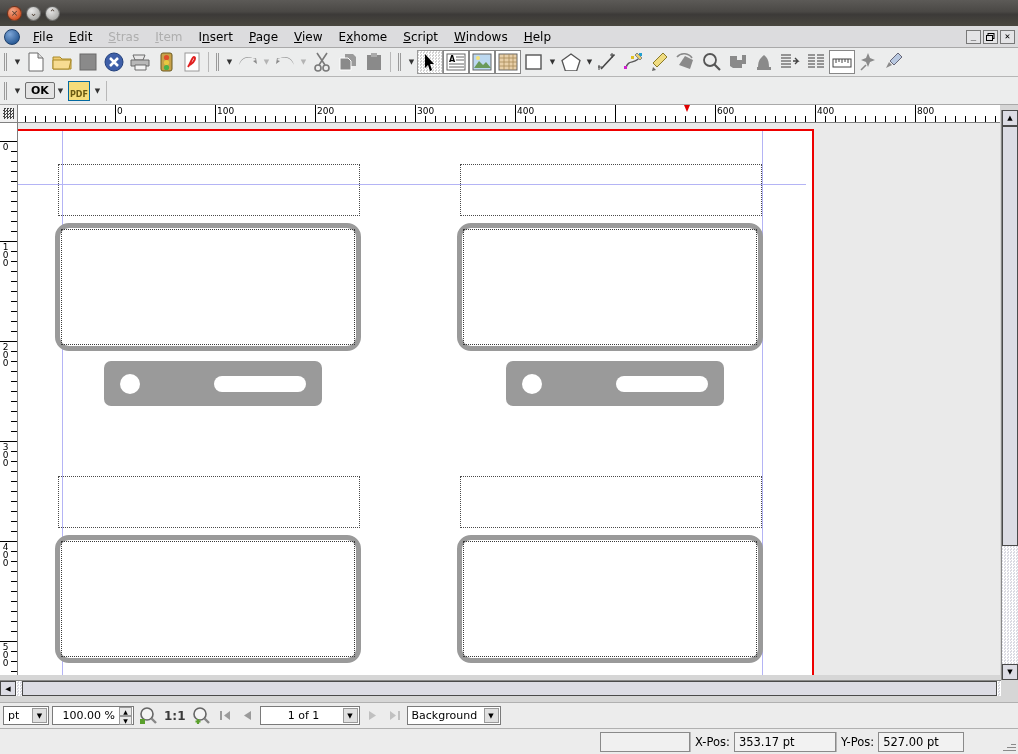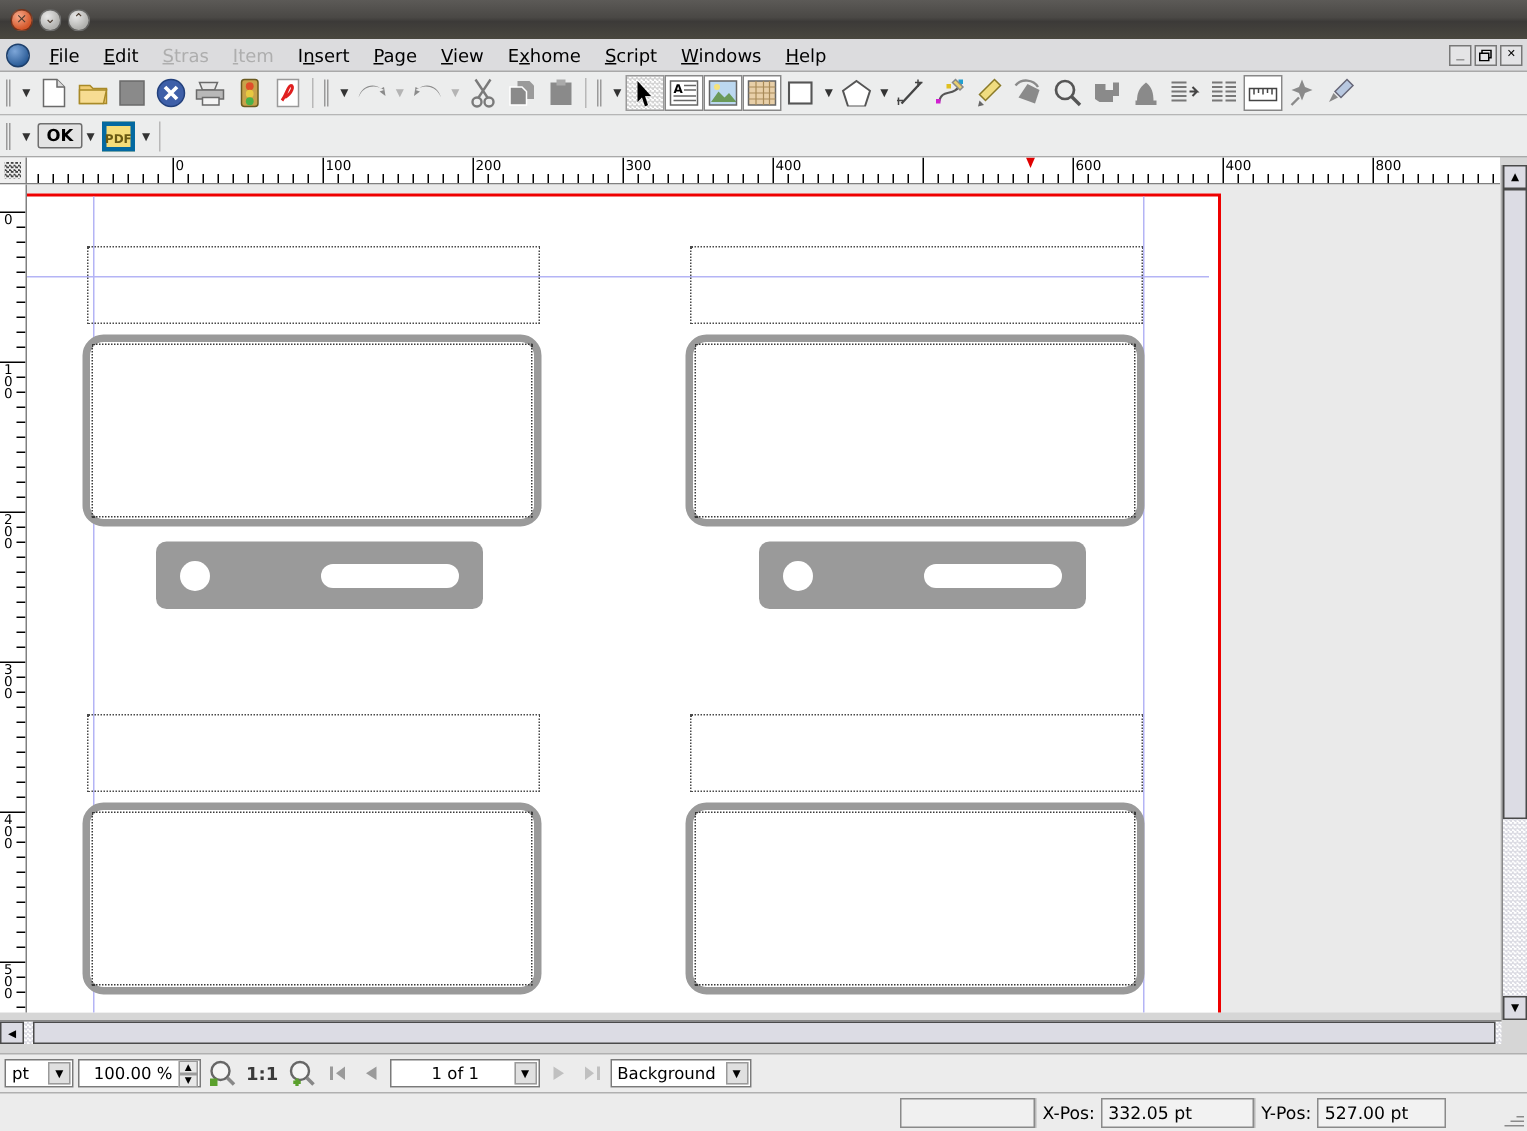--- a/index.html
+++ b/index.html
@@ -58,21 +58,21 @@
               justify-content: center; font-size: 7px; color: #333; }
   .tb-arrow.dim { color: #b4b4b4; }
   .tool { width: 26px; height: 24px; display: flex; align-items: center;
           justify-content: center; position: relative; }
   .tool.active { border: 1px solid #9a9a9a; background:
       repeating-conic-gradient(#ffffff 0% 25%, #d2d2d2 0% 50%) 0 0/3px 3px; }
   .tool.framed { border: 1px solid #888; background: #fff; }
   .sep { width: 1px; height: 20px; background: #b8b8b8; margin: 0 3px; }
   .okbtn { border: 1px solid #6f6f6f; background: #e3e3e3; font-size: 11px;
            font-weight: bold; padding: 1px 5px; border-radius: 2px; margin-left: 2px; }
-  .pdfico { width: 22px; height: 20px; background: #f5dd7a; border: 3px solid #0369a1;
+  .pdfico { width: 22px; height: 20px; background: #f5dd7a; border: 1px solid #0369a1;
             display: flex; align-items: flex-end; justify-content: center;
             font-size: 8px; font-weight: bold; color: #6a5a12; padding-bottom: 1px; }
 
   
   .rulerrow { display: flex; }
   .corner { width: 18px; height: 18px; background: #f0f0f0; border-right: 1px solid #808080;
             border-bottom: 1px solid #808080; }
   .corner i { display:block; width:11px; height:11px; margin:3px;
               background: repeating-conic-gradient(#444 0% 25%, #f0f0f0 0% 50%) 0 0/3px 3px; }
   .hruler { position: relative; height: 18px; width: 982px; background: #ffffff;
@@ -684,21 +684,21 @@
     <div class="combo" style="width:94px;">
       <span>Background</span>
       <i class="ar">▼</i>
     </div>
   </div>
 
   <div class="infobar">
     <div class="ib-field" style="width:600px; border:none; background:transparent;"></div>
     <div class="ib-field" style="width:90px; background:#f0f0f0;"></div>
     <div class="ib-label">X-Pos:</div>
-    <div class="ib-field" style="width:102px;">332.05 pt</div>
+    <div class="ib-field" style="width:102px;">353.17 pt</div>
     <div class="ib-label">Y-Pos:</div>
     <div class="ib-field" style="width:86px;">527.00 pt</div>
     <div class="grip-corner">
       <i style="bottom:1px; width:13px;"></i>
         <i style="bottom:4px; width:9px;"></i>
         <i style="bottom:7px; width:5px;"></i>
     </div>
   </div>
 
 </div>

